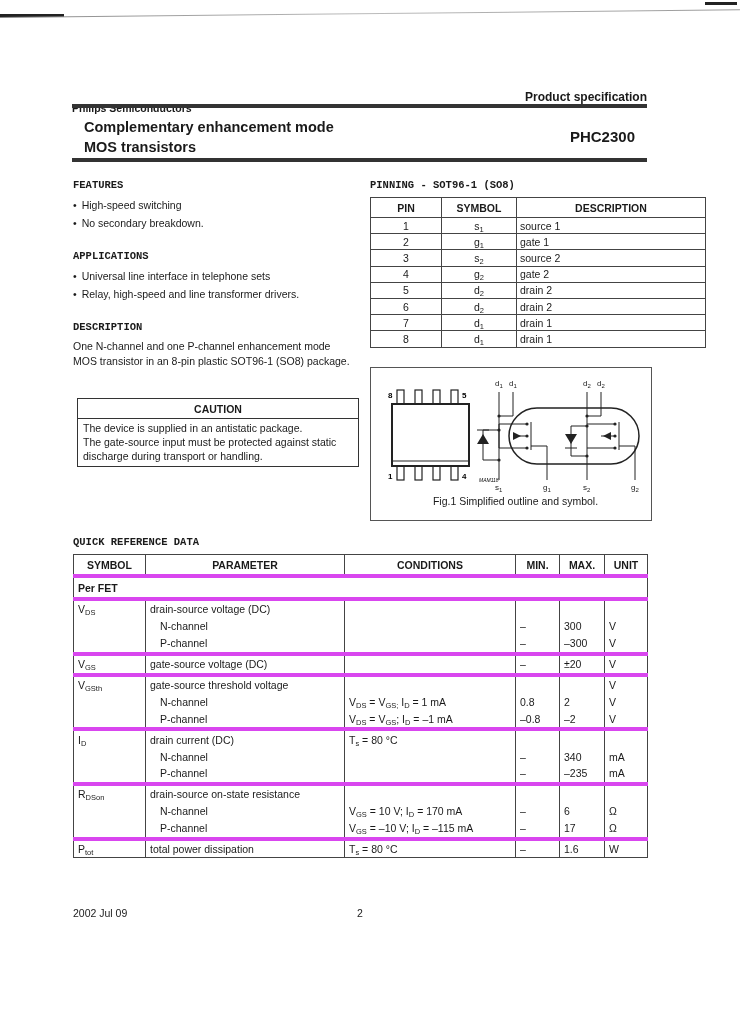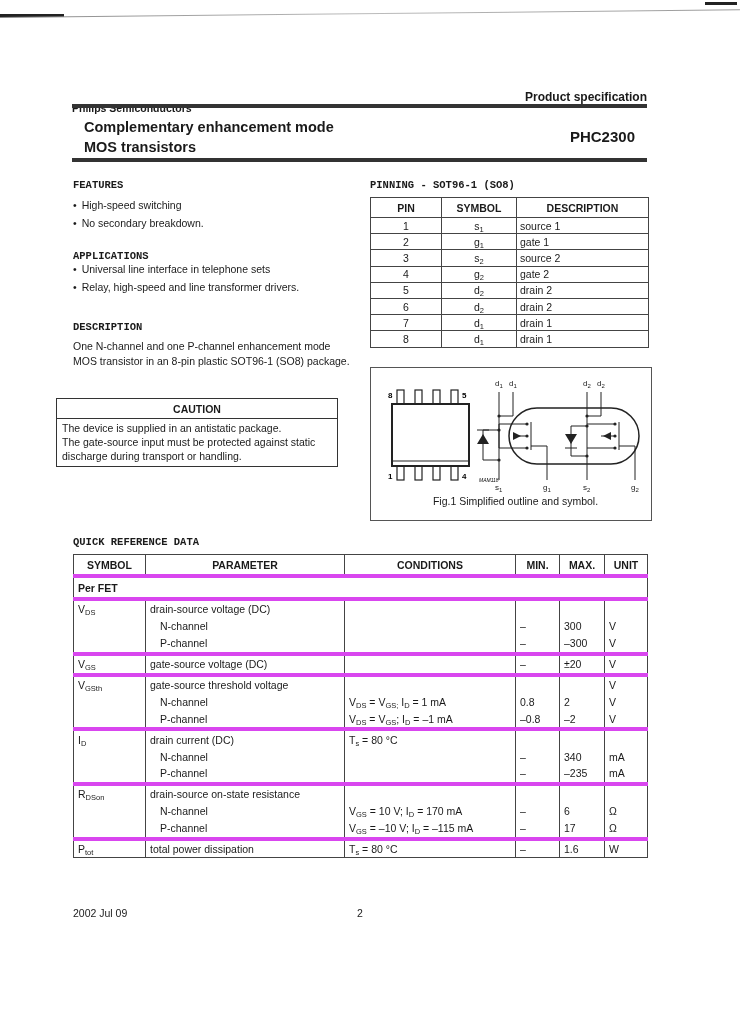--- a/index.html
+++ b/index.html
@@ -16,26 +16,26 @@
   .title { left: 84px; top: 117px; font-size: 14.5px; font-weight: bold; line-height: 20px; }
   .partno { right: 120px; top: 128px; font-size: 15px; font-weight: bold; }
   .bar2 { left: 72px; top: 158px; width: 575px; height: 4px; background: #333; }
 
   .sec { font-size: 10.5px; font-weight: bold; font-family: Liberation Mono, monospace; }
   .txt { font-size: 10.5px; line-height: 16px; }
   ul.bul { margin: 0; padding: 0; list-style: none; }
   ul.bul li { font-size: 10.5px; line-height: 18px; }
   ul.bul li::before { content: "\2022"; margin-right: 5px; }
 
-  .caution { left: 56px; top: 398px; width: 280px; border: 1px solid #333; }
+  .caution { left: 77px; top: 398px; width: 280px; border: 1px solid #333; }
   .caution .ch { text-align: center; font-weight: bold; font-size: 10.5px; padding: 4px 0 3px; border-bottom: 1px solid #333; }
   .caution .cb { font-size: 10.5px; line-height: 14px; padding: 2px 5px 3px; }
 
   table { border-collapse: collapse; }
-  .pin { left: 370px; top: 197px; width: 279px; }
+  .pin { left: 370px; top: 197px; width: 336px; }
   .pin td, .pin th { border: 1px solid #444; font-size: 10.5px; height: 15.2px; padding: 0 3px; }
   .pin th { font-weight: bold; height: 19px; }
   .pin td.c { text-align: center; }
   sub { font-size: 7.5px; vertical-align: -2px; line-height: 0; }
 
   .fig { left: 370px; top: 367px; width: 280px; height: 152px; border: 1px solid #555; }
   .figcap { left: 370px; top: 495px; width: 291px; text-align: center; font-size: 10.5px; }
 
   .qrd { left: 73px; top: 554px; width: 575px; }
   .qrd td, .qrd th { font-size: 10.5px; padding: 0 4px; height: 16.9px; vertical-align: middle; }
@@ -64,21 +64,21 @@
 <div class="abs partno">PHC2300</div>
 <div class="abs bar2"></div>
 
 <div class="abs sec" style="left:73px;top:179px;">FEATURES</div>
 <ul class="abs bul" style="left:73px;top:196px;">
   <li>High-speed switching</li>
   <li>No secondary breakdown.</li>
 </ul>
 
 <div class="abs sec" style="left:73px;top:250px;">APPLICATIONS</div>
-<ul class="abs bul" style="left:73px;top:260px;">
+<ul class="abs bul" style="left:73px;top:267px;">
   <li>Universal line interface in telephone sets</li>
   <li>Relay, high-speed and line transformer drivers.</li>
 </ul>
 
 <div class="abs sec" style="left:73px;top:321px;">DESCRIPTION</div>
 <div class="abs txt" style="left:73px;top:339px;width:280px;line-height:15px;">One N-channel and one P-channel enhancement mode MOS transistor in an 8-pin plastic SOT96-1 (SO8) package.</div>
 
 <div class="abs caution">
   <div class="ch">CAUTION</div>
   <div class="cb">

